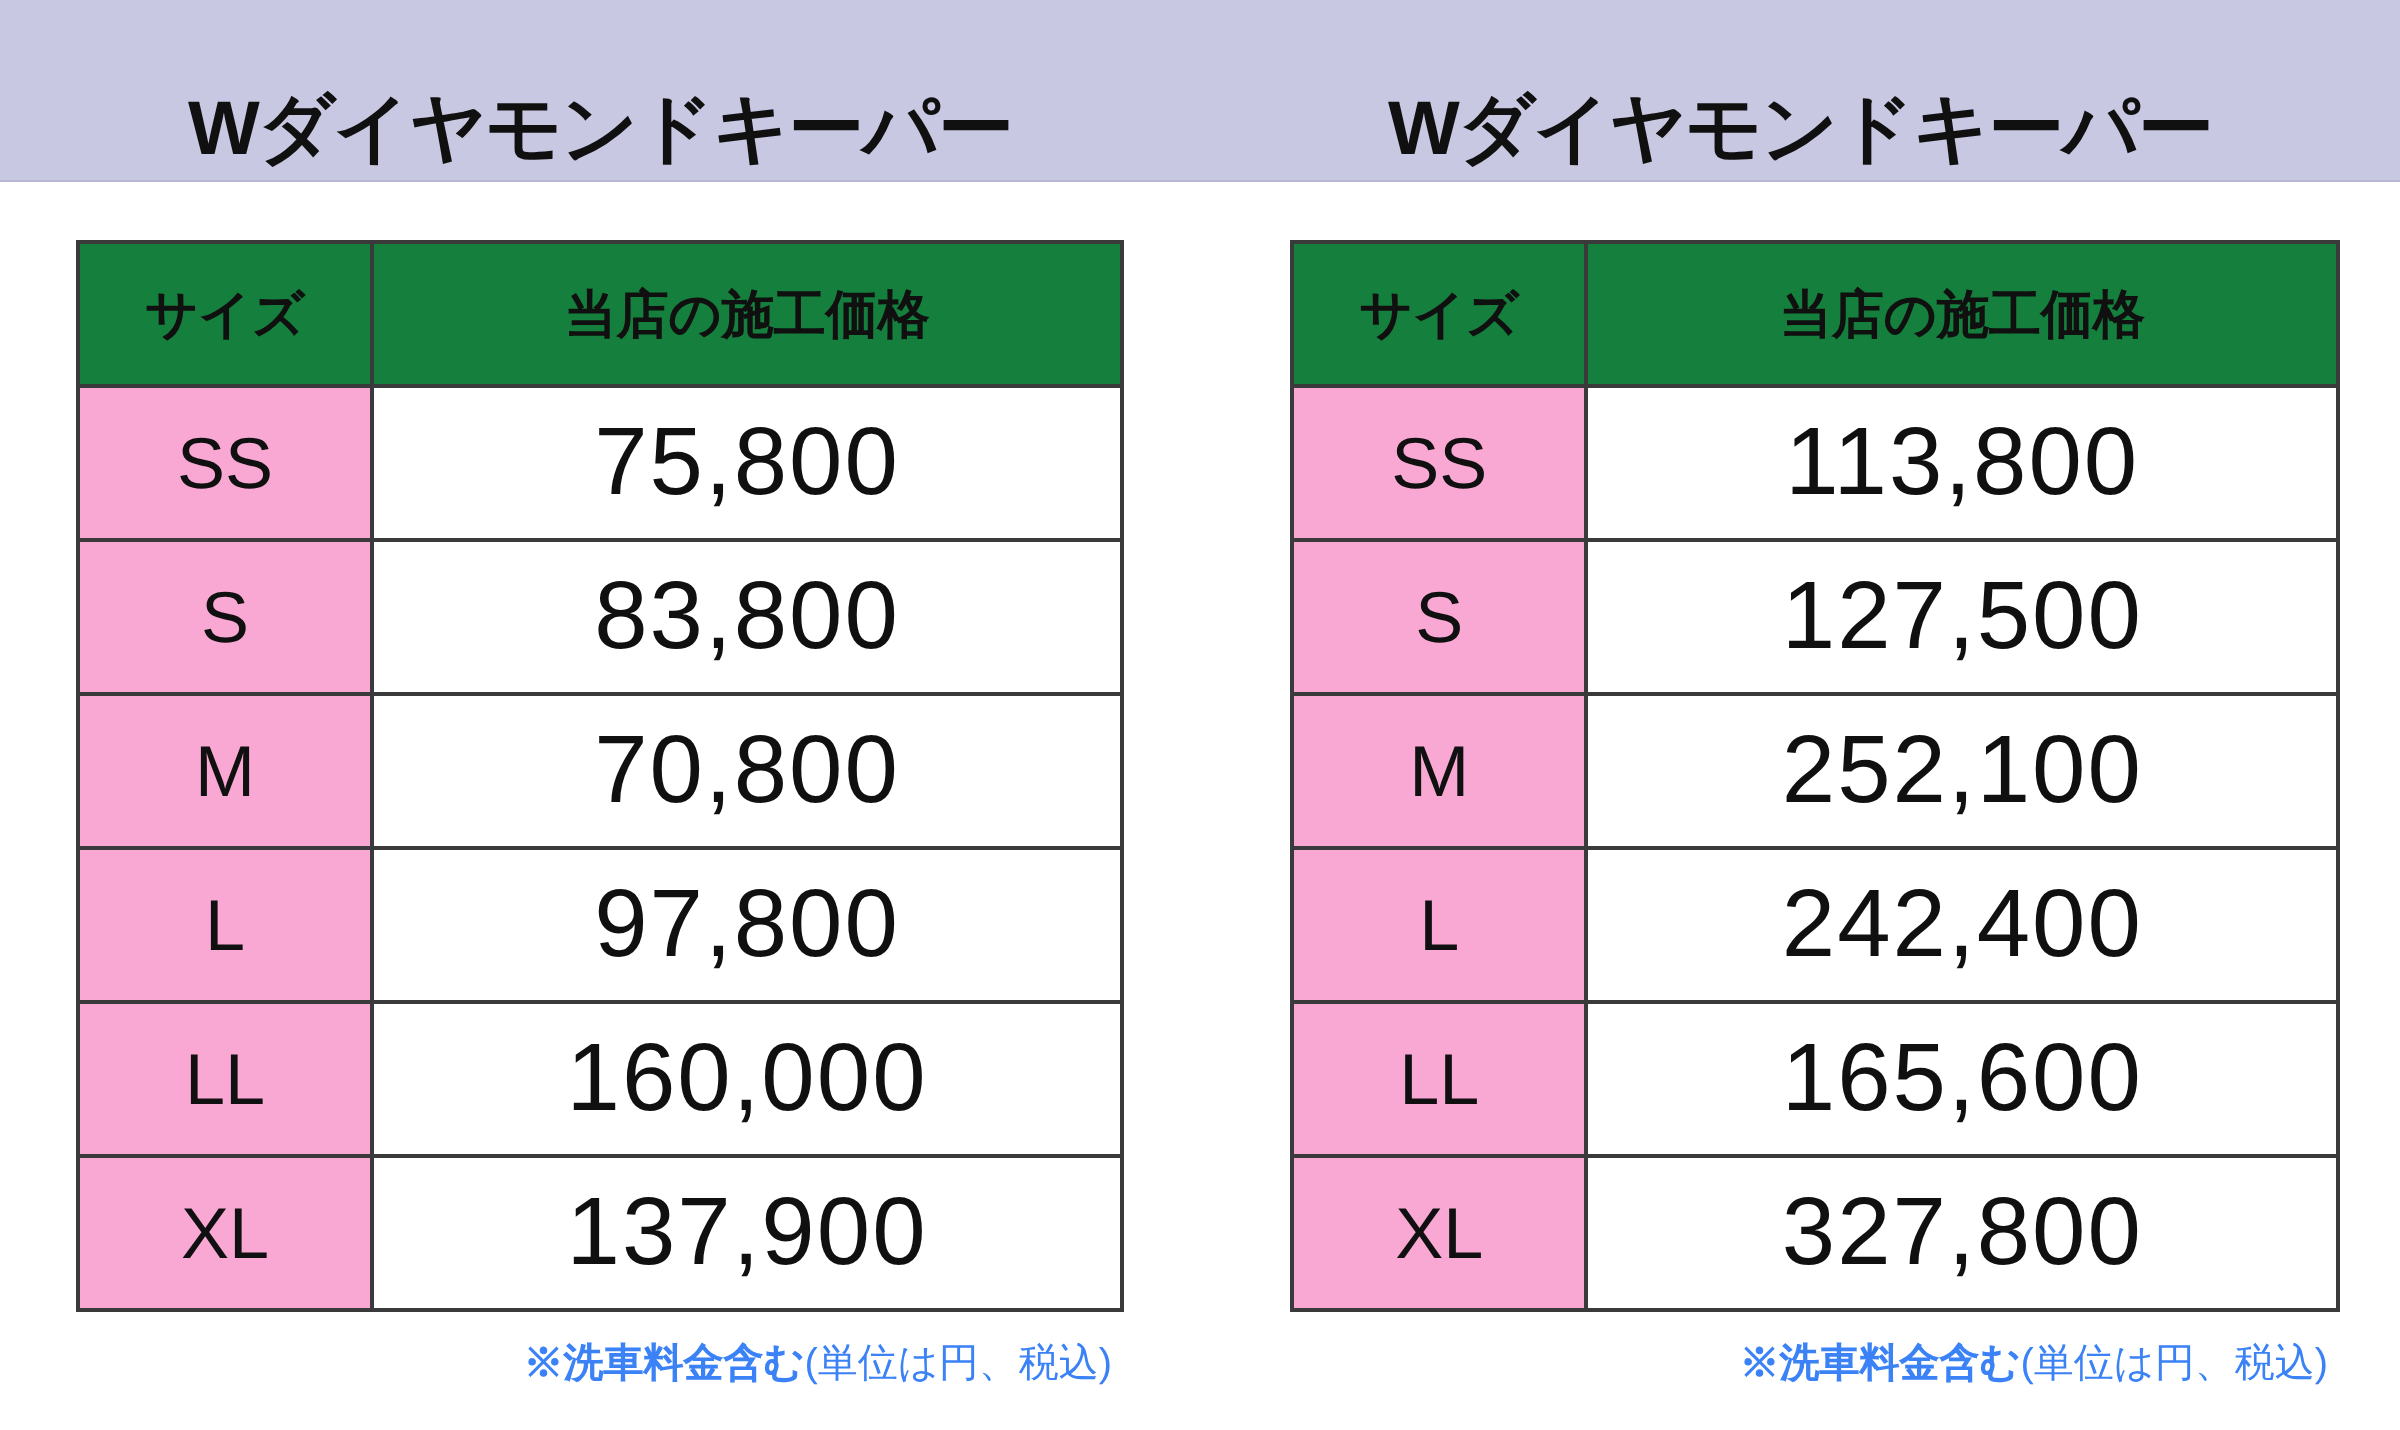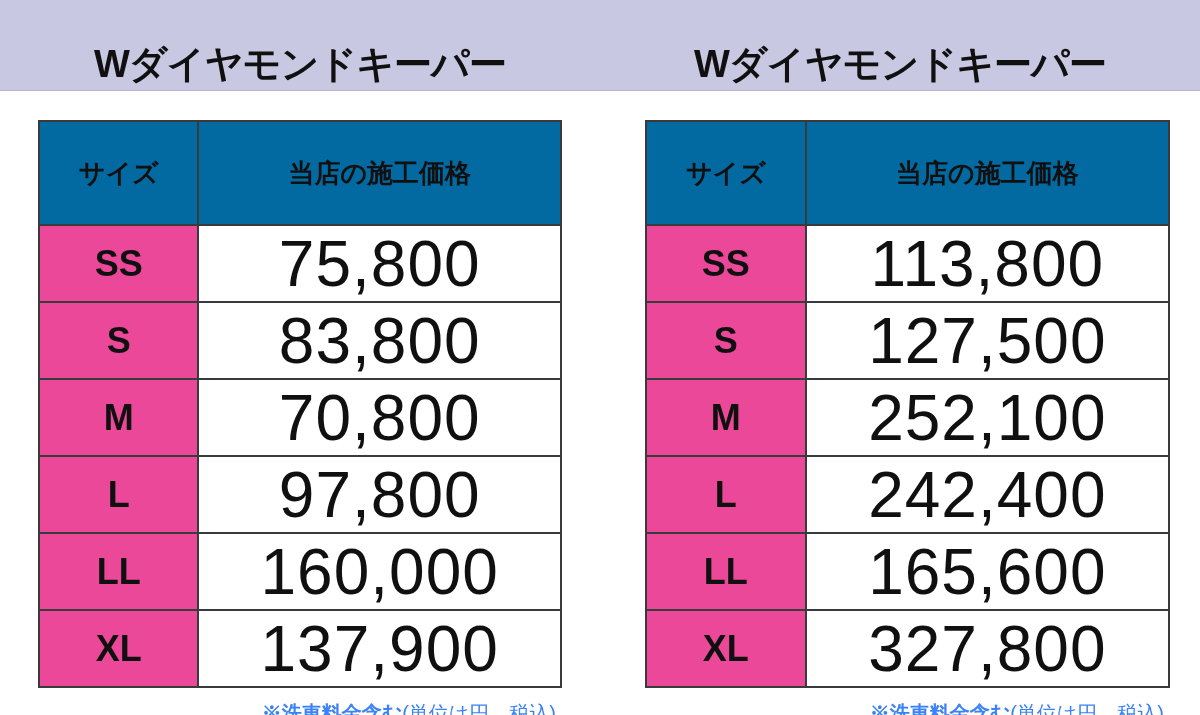--- a/index.html
+++ b/index.html
@@ -90,38 +90,38 @@
     width: 100%;
     table-layout: fixed;
     background: #ffffff;
   }
   table.price th, table.price td {
     border: 2px solid #3a3a3a;
     text-align: center;
     color: #101010;
   }
   table.price th {
-    background: #0369a1;
+    background: #15803d;
     font-size: 26px;
     font-weight: bold;
     height: 70px;
-    padding: 16px;
+    padding: 0;
   }
   th.col-size { width: 28%; }
   th.col-price { width: 72%; }
   td.size-cell {
-    background: #ec4899;
+    background: #f9a8d4;
     font-size: 36px;
-    font-weight: bold;
+    font-weight: normal;
     height: 75px;
     padding: 0;
   }
   td.price-cell {
     background: #ffffff;
-    font-size: 64px;
+    font-size: 48px;
     font-weight: normal;
     height: 75px;
     padding: 0 6px;
     letter-spacing: 1px;
   }
 
   .note {
     margin-top: 12px;
     text-align: right;
     font-size: 20px;

